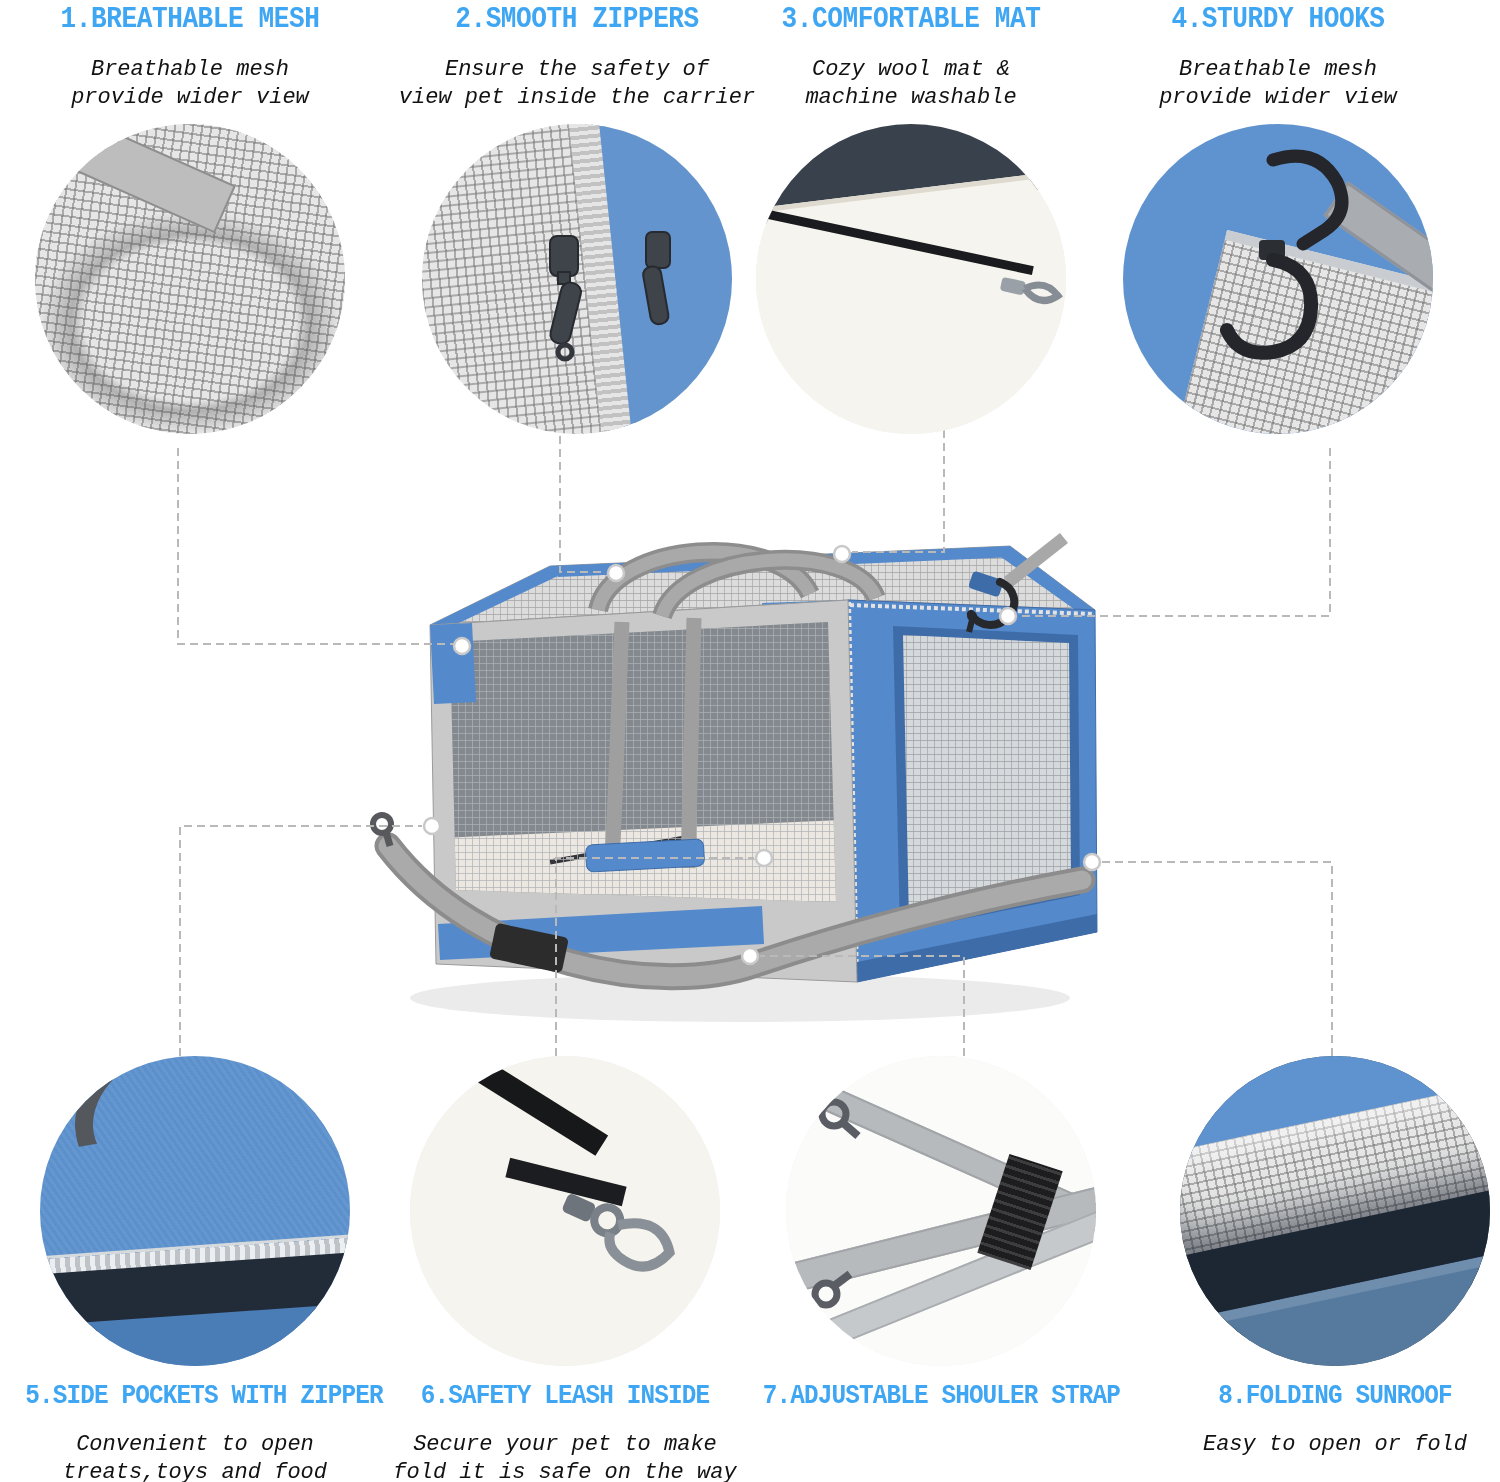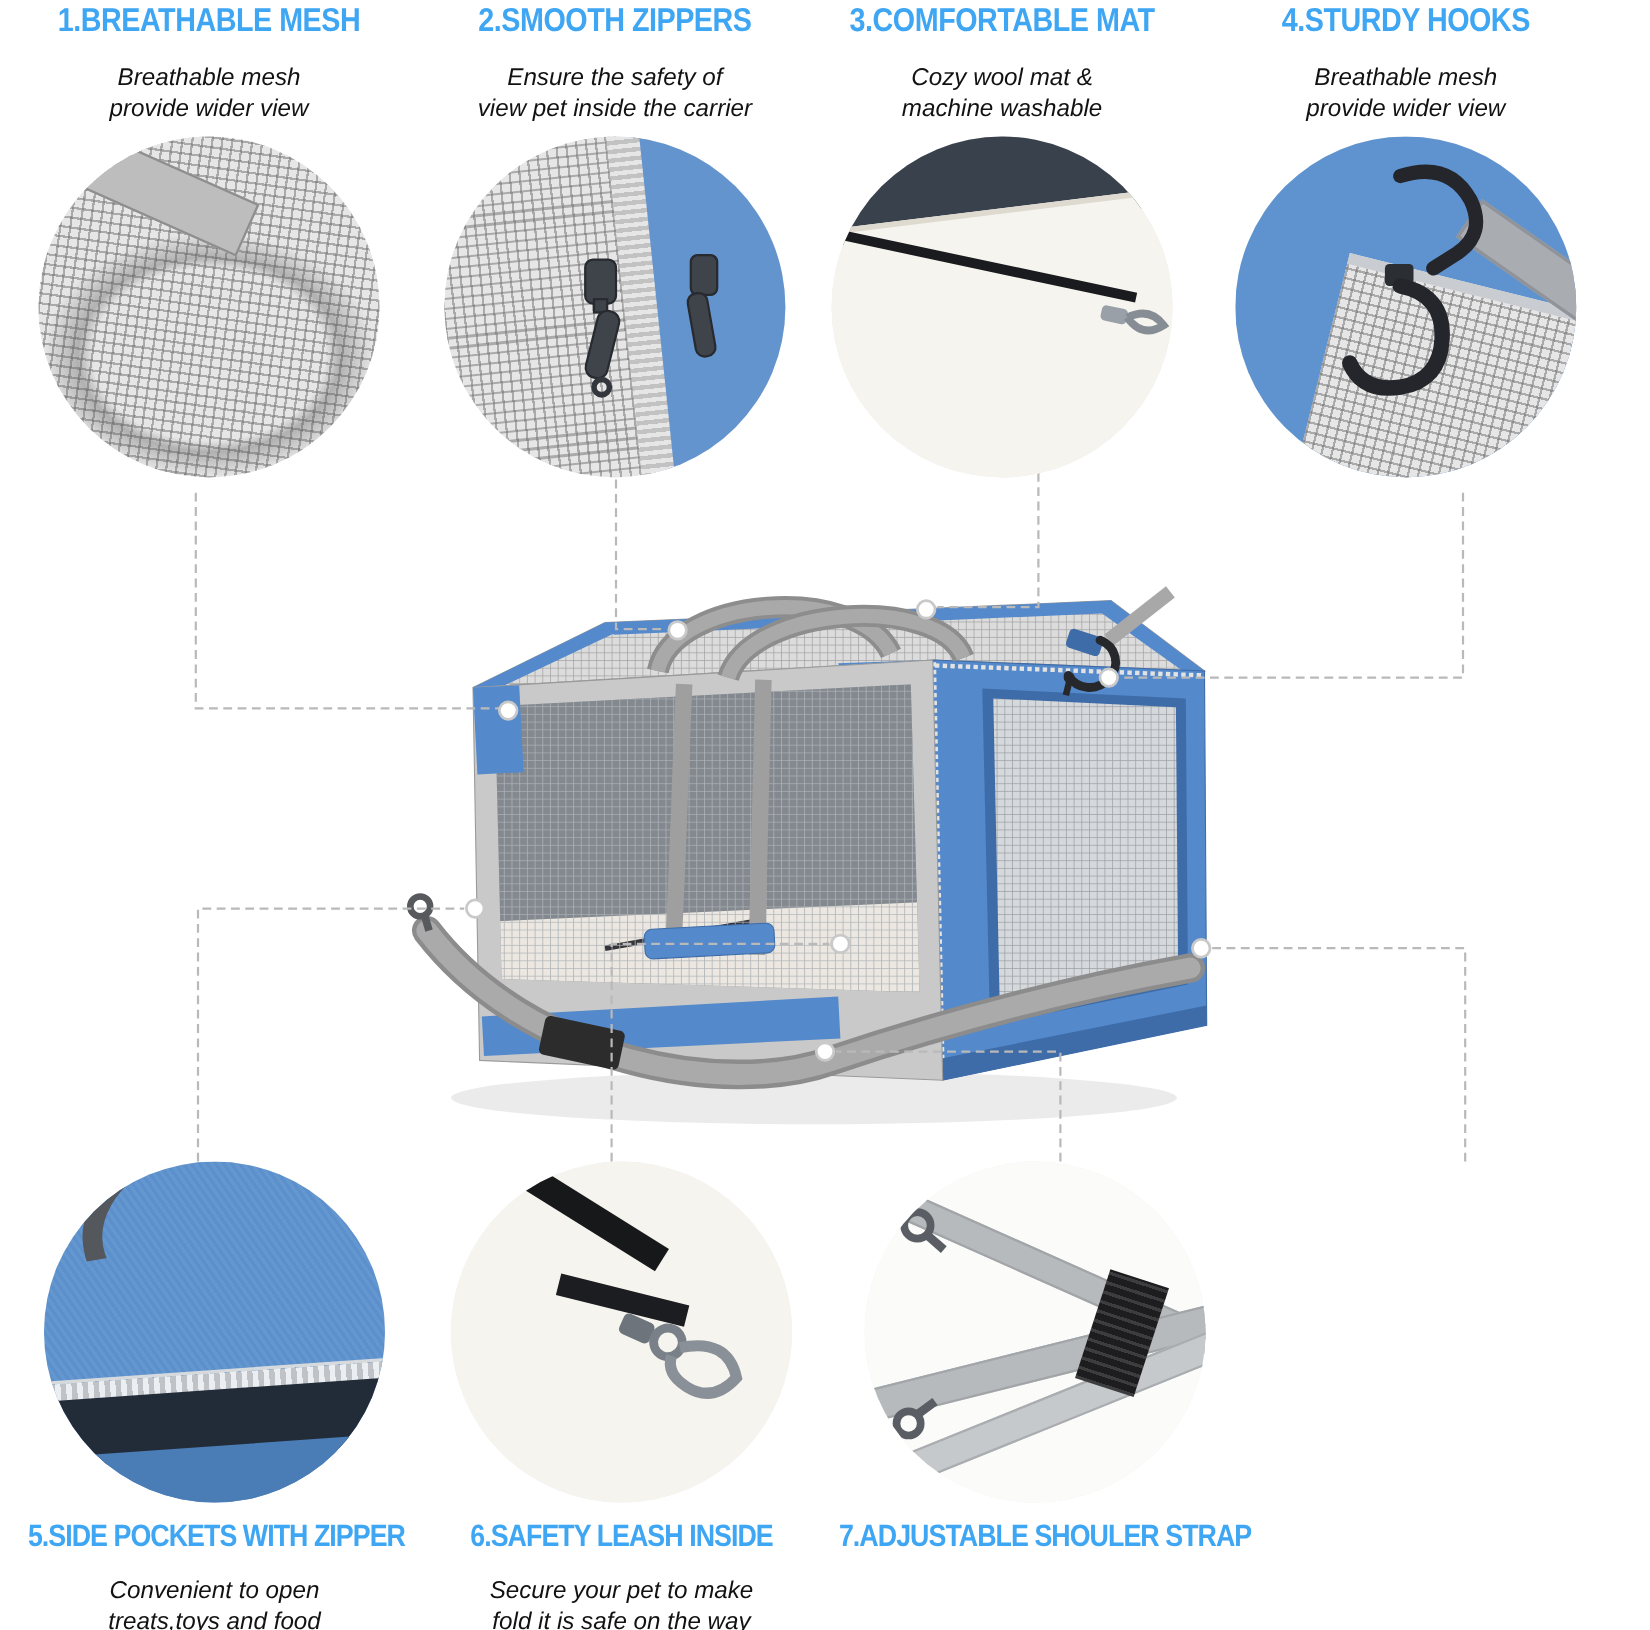--- a/index.html
+++ b/index.html
@@ -1,20 +1,20 @@
 <!DOCTYPE html>
 <html><head>
 <meta charset="utf-8">
 <style>
   html,body{margin:0;padding:0;background:#fff;}
   .page{position:relative;width:1500px;height:1482px;background:#ffffff;overflow:hidden;
         font-family:"Liberation Sans",sans-serif;}
 
   
-  .features{position:absolute;left:0;width:1500px;z-index:5;}
+  .features{position:absolute;left:0;width:1500px;z-index:5;font-family:Liberation Mono, monospace;}
   .features-top{top:0;height:452px;}
   .features-bottom{top:1056px;height:426px;}
   .feat{position:absolute;top:0;text-align:center;}
   .feat h2{margin:2px 0 0;color:#3ea6f2;font-weight:bold;font-size:30px;letter-spacing:-0.5px;
            white-space:nowrap;transform:scaleX(.87);}
   .features-bottom .feat h2{font-size:28px;letter-spacing:-1px;}
   .feat p{margin:20px 0 0;font-style:italic;font-size:22px;line-height:1.28;color:#121212;
           white-space:pre-line;}
 
   
@@ -104,21 +104,21 @@
       <h2>1.BREATHABLE MESH</h2>
       <p>Breathable mesh
 provide wider view</p>
       <div class="circle">
         <div class="mesh-fill meshbg"></div>
         <div class="mesh-fold"></div>
         <div class="mesh-bar"></div>
       </div>
     </div>
 
-    <div class="feat" style="left:374px;width:370px">
+    <div class="feat" style="left:392px;width:370px">
       <h2>2.SMOOTH ZIPPERS</h2>
       <p>Ensure the safety of
 view pet inside the carrier</p>
       <div class="circle">
         <div class="z-mesh meshbg"></div>
         <div class="z-blue"></div>
         <div class="z-tape"></div>
         <svg class="art" viewBox="0 0 310 310">
           <g fill="#3f434a" stroke="#272a2f" stroke-width="2">
             <rect x="128" y="112" width="28" height="40" rx="7"></rect>
@@ -304,15 +304,26 @@
         <svg class="art" viewBox="0 0 310 310">
           <circle cx="48" cy="58" r="12" fill="none" stroke="#5a5e64" stroke-width="7"></circle>
           <path d="M56 66 l16 14" stroke="#5a5e64" stroke-width="8"></path>
           <circle cx="40" cy="238" r="11" fill="none" stroke="#5a5e64" stroke-width="7"></circle>
           <path d="M48 230 l16 -12" stroke="#5a5e64" stroke-width="8"></path>
         </svg>
       </div>
       <h2>7.ADJUSTABLE SHOULER STRAP</h2>
     </div>
 
+    <div class="feat" style="left:1170px;width:330px">
+      <div class="circle">
+        <div class="sr-base"></div>
+        <div class="sr-blue"></div>
+        <div class="sr-roll meshbg"></div>
+        <div class="sr-dark"></div>
+        <div class="sr-panel"></div>
+      </div>
+      <h2>8.FOLDING SUNROOF</h2>
+      <p>Easy to open or fold</p>
+    </div>
   </section>
 
 </div>
 
 </body></html>

